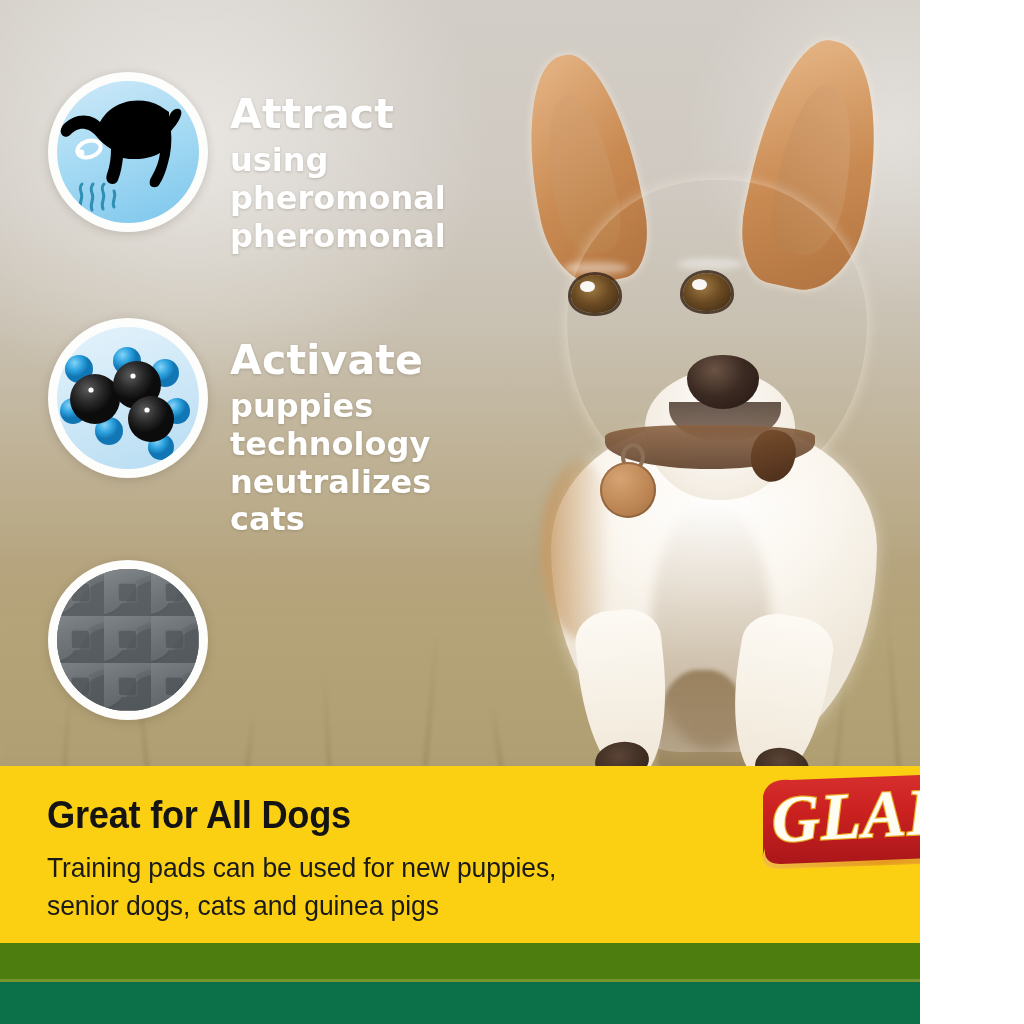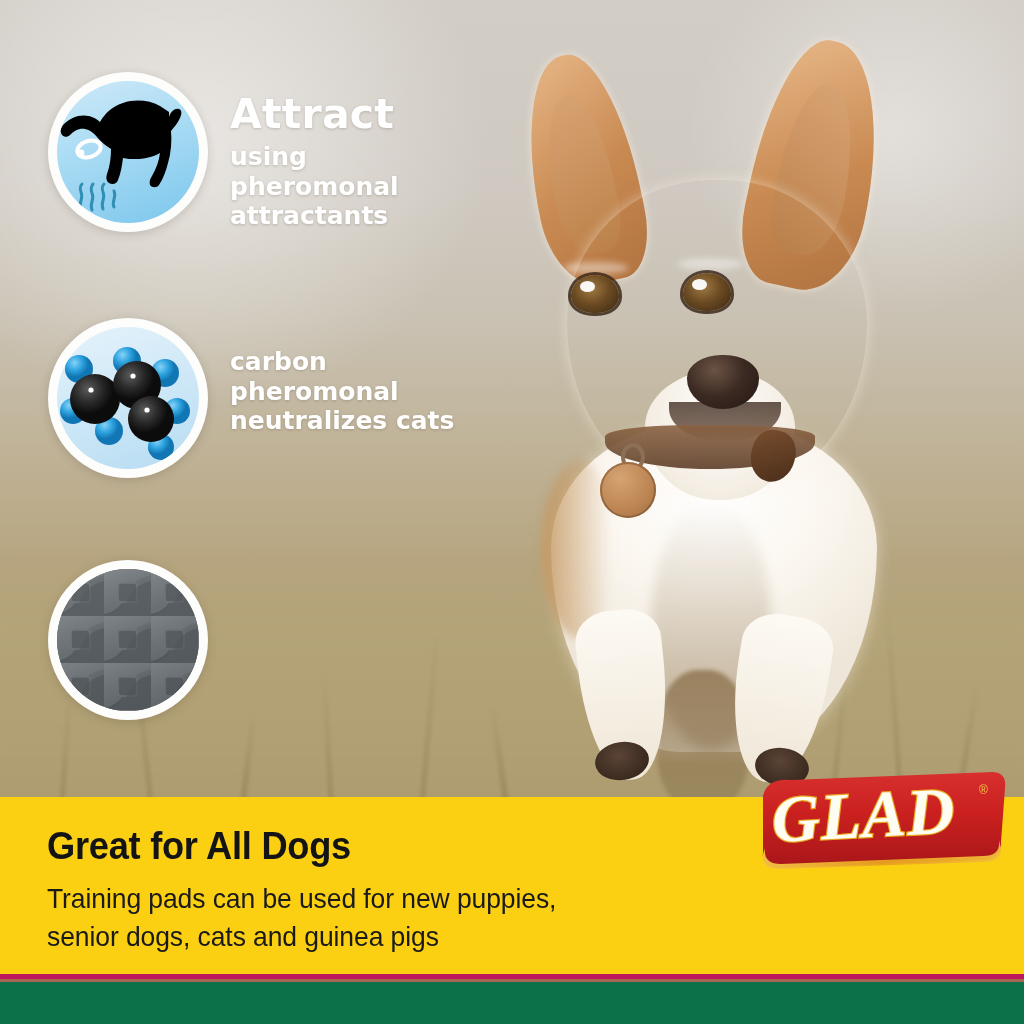--- a/index.html
+++ b/index.html
@@ -1,22 +1,22 @@
 <!DOCTYPE html>
 <html><head>
 <meta charset="utf-8">
 <style>
   html,body{margin:0;padding:0;background:#fff;}
   body{font-family:"Liberation Sans",sans-serif;}
 
   #ad{
     position:relative;
-    width:1024px;height:1024px;
+    width:920px;height:1024px;
     overflow:hidden;
-    background:#be185d;
+    background:#4d7c0f;
     text-decoration:underline;
   }
 
   
   .photo{
     position:absolute;left:0;top:0;width:1024px;height:810px;
     overflow:hidden;
     background:
       linear-gradient(to bottom,
         #d2cdc6 0%,
@@ -205,21 +205,21 @@
   .disc.gray{background:linear-gradient(150deg,#6d7377 0%,#5a6064 50%,#4d5357 100%);}
 
   .ftext{margin-left:22px;padding-top:22px;}
   .fhead{
     color:#ffffff;font-size:41px;line-height:1;font-weight:700;
     letter-spacing:.2px;
     font-family:"DejaVu Sans",sans-serif;
     text-shadow:0 1px 3px rgba(90,80,60,.28);
   }
   .fsub{
-    color:#ffffff;font-size:25px;line-height:1.18;font-weight:700;
+    color:#ffffff;font-size:32px;line-height:1.18;font-weight:700;
     margin-top:7px;max-width:250px;
     font-family:"DejaVu Sans",sans-serif;
     text-shadow:0 1px 3px rgba(90,80,60,.28);
   }
 
   
   .sniffdog{position:absolute;left:0;top:0;width:142px;height:142px;}
   .scent{position:absolute;left:16px;top:88px;}
 
   
@@ -228,21 +228,21 @@
   
   .quilt{position:absolute;left:0;top:0;width:142px;height:142px;}
 
   
   .glad{
     position:absolute;left:757px;top:770px;width:252px;height:100px;
   }
 
   
   .footer{
-    position:absolute;left:0;top:797px;width:1024px;height:177px;
+    position:absolute;left:0;top:766px;width:1024px;height:177px;
     background:#fcd012;
   }
   .ftitle{
     position:absolute;left:47px;top:29px;
     font-family:"Liberation Sans Narrow","Liberation Sans",sans-serif;
     font-weight:700;font-size:39px;line-height:1;color:#141414;
     letter-spacing:-.3px;
     transform:scaleX(.93);transform-origin:left center;
   }
   .fbody{
@@ -330,21 +330,21 @@
             <path d="M30 40c-3-7 3-10 0-17 -2-5 1-8 1-8"></path>
             <path d="M41 38c-3-6 3-9 0-16"></path>
           </g>
         </svg>
       </div>
     </div>
     <div class="ftext">
       <div class="fhead">Attract</div>
       <div class="fsub">
         <div>using pheromonal</div>
-        <div>attractants</div>
+        <div>pheromonal</div>
       </div>
     </div>
   </div>
 
   <div class="feature f2">
     <div class="badge">
       <div class="disc blue2">
         <svg class="mol" viewBox="0 0 142 142">
           <defs>
             <radialGradient id="cSph" cx="36%" cy="30%">
@@ -384,22 +384,23 @@
           <circle cx="38" cy="72" r="25" fill="url(#cSph)"></circle>
           <circle cx="80" cy="58" r="24" fill="url(#cSph)"></circle>
           <circle cx="94" cy="92" r="23" fill="url(#cSph)"></circle>
           <circle cx="34" cy="63" r="2.6" fill="#fff"></circle>
           <circle cx="76" cy="49" r="2.6" fill="#fff"></circle>
           <circle cx="90" cy="83" r="2.6" fill="#fff"></circle>
         </svg>
       </div>
     </div>
     <div class="ftext">
+      <div class="fhead">Activate</div>
       <div class="fsub">
-        <div>carbon pheromonal</div>
+        <div>puppies technology</div>
         <div>neutralizes cats</div>
       </div>
     </div>
   </div>
 
   <div class="feature f3">
     <div class="badge">
       <div class="disc gray">
         <svg class="quilt" viewBox="0 0 142 142">
           <defs>

